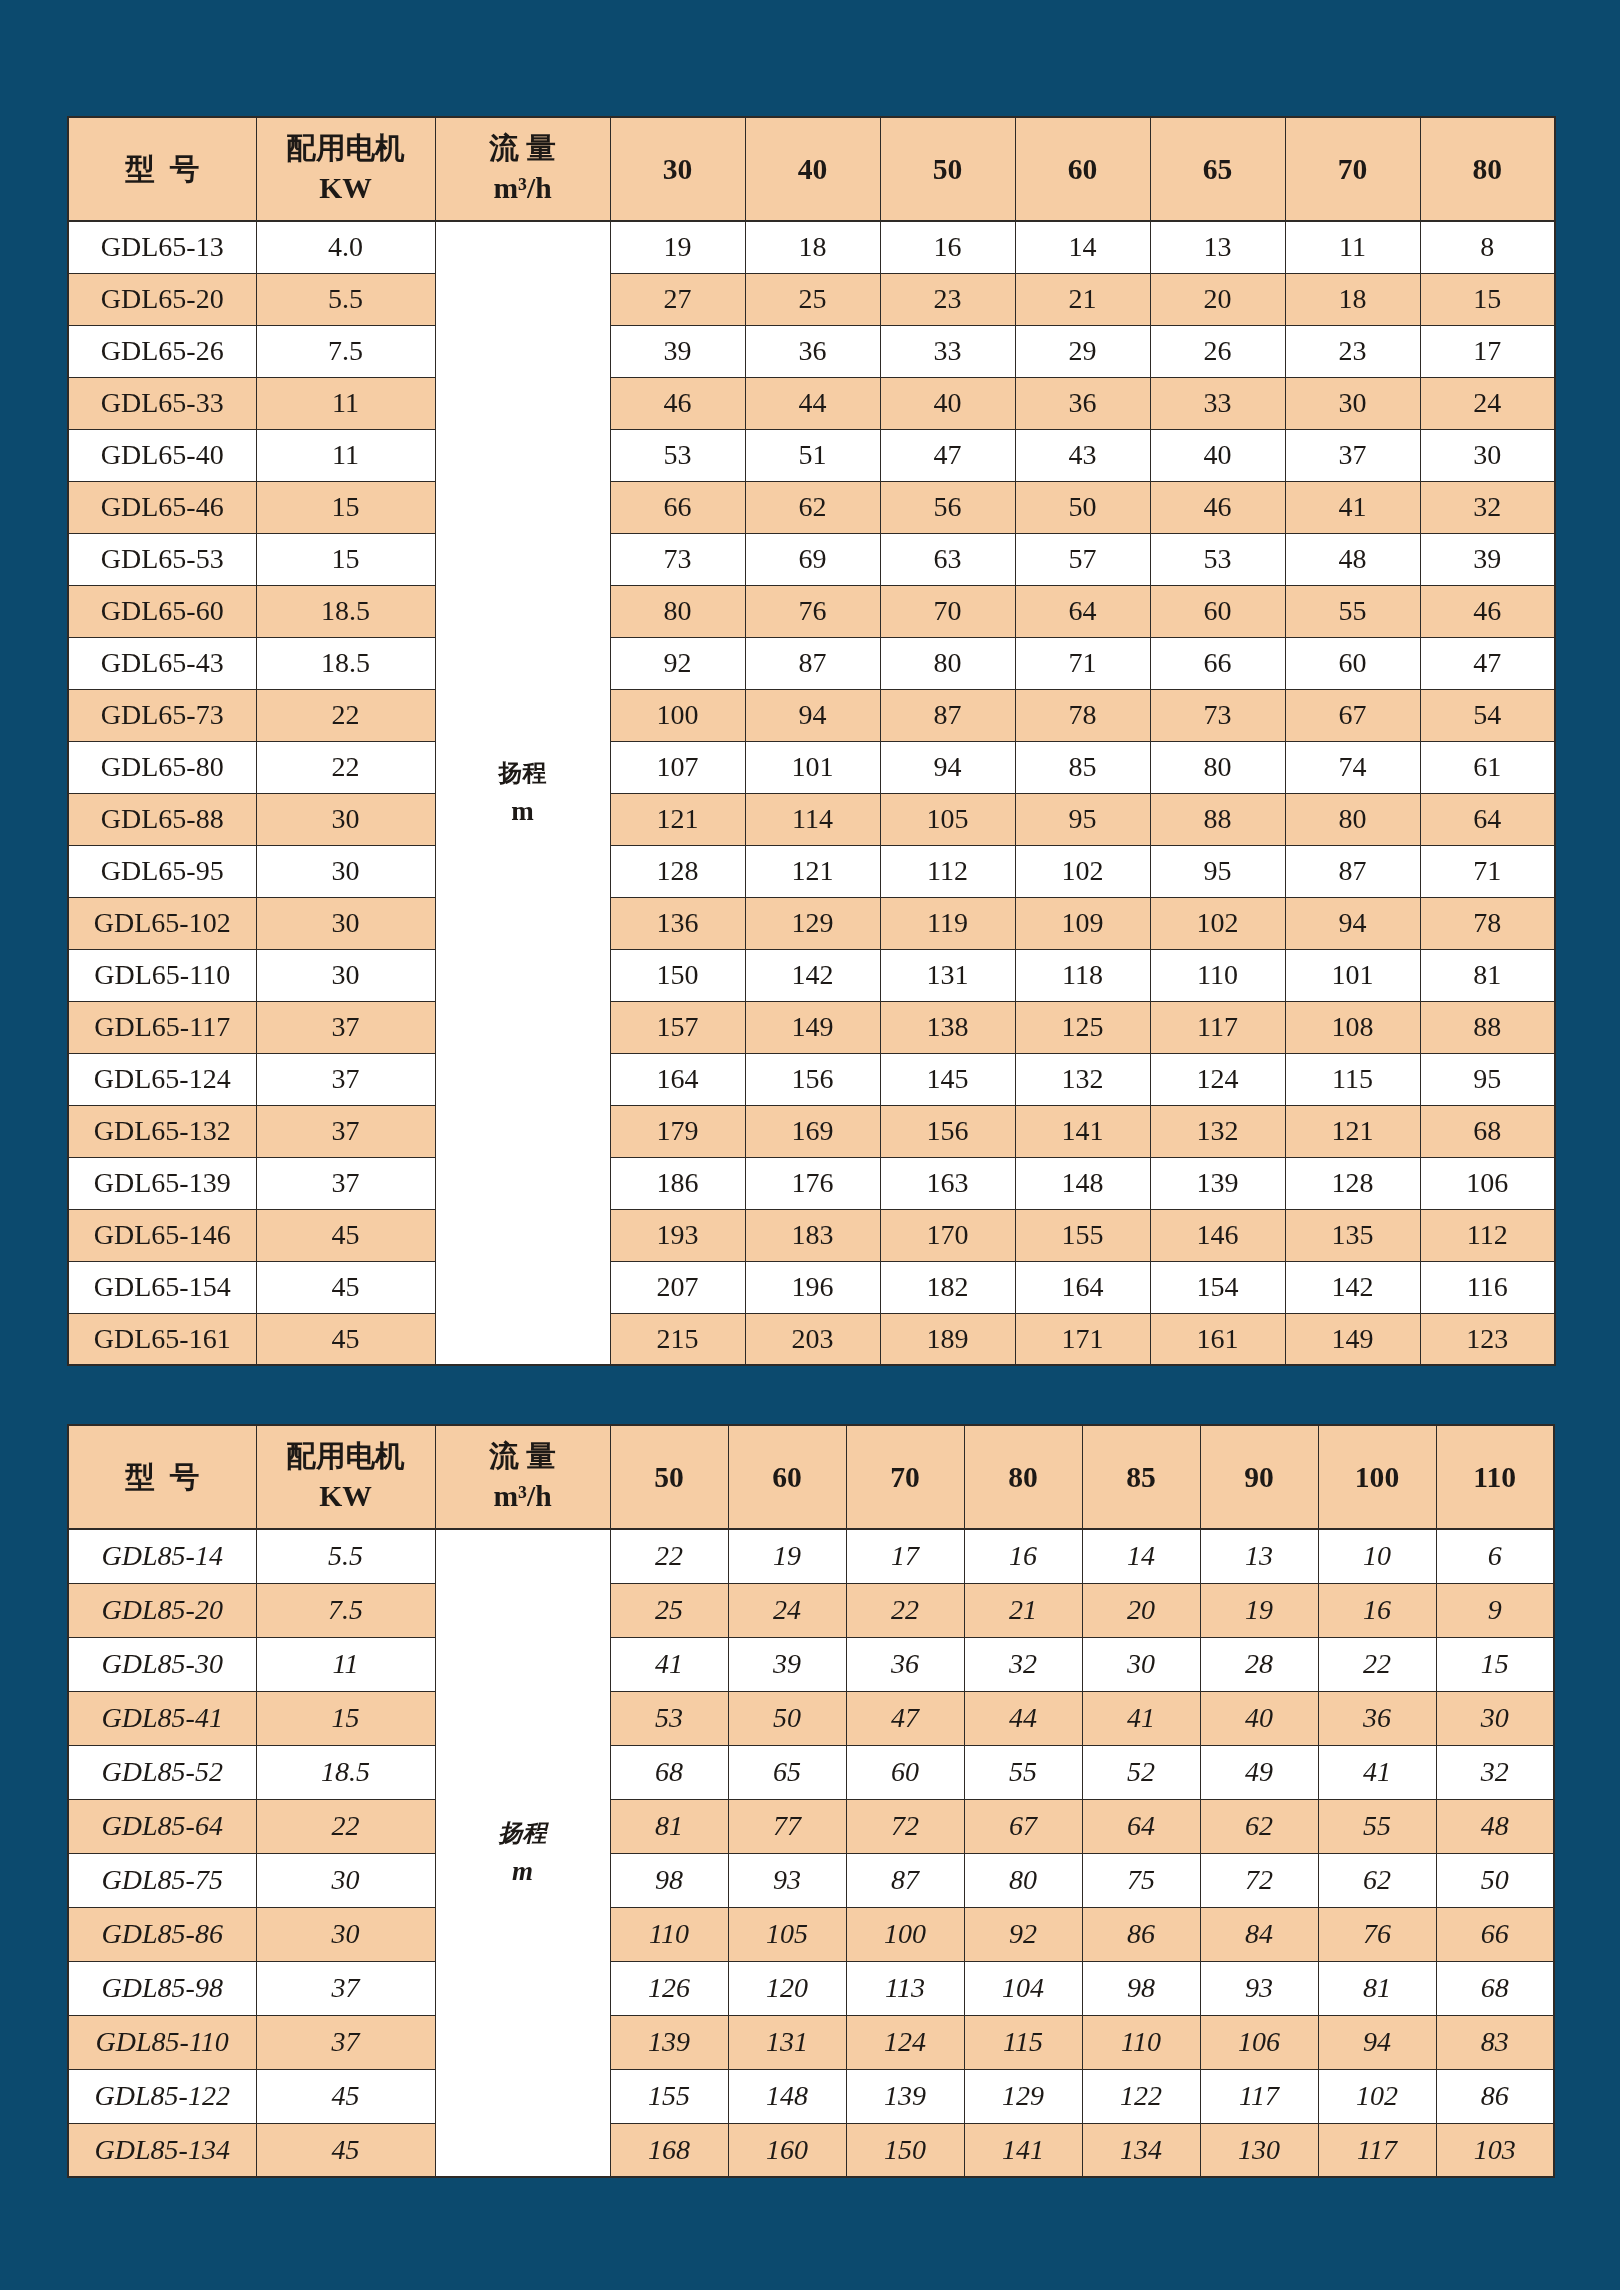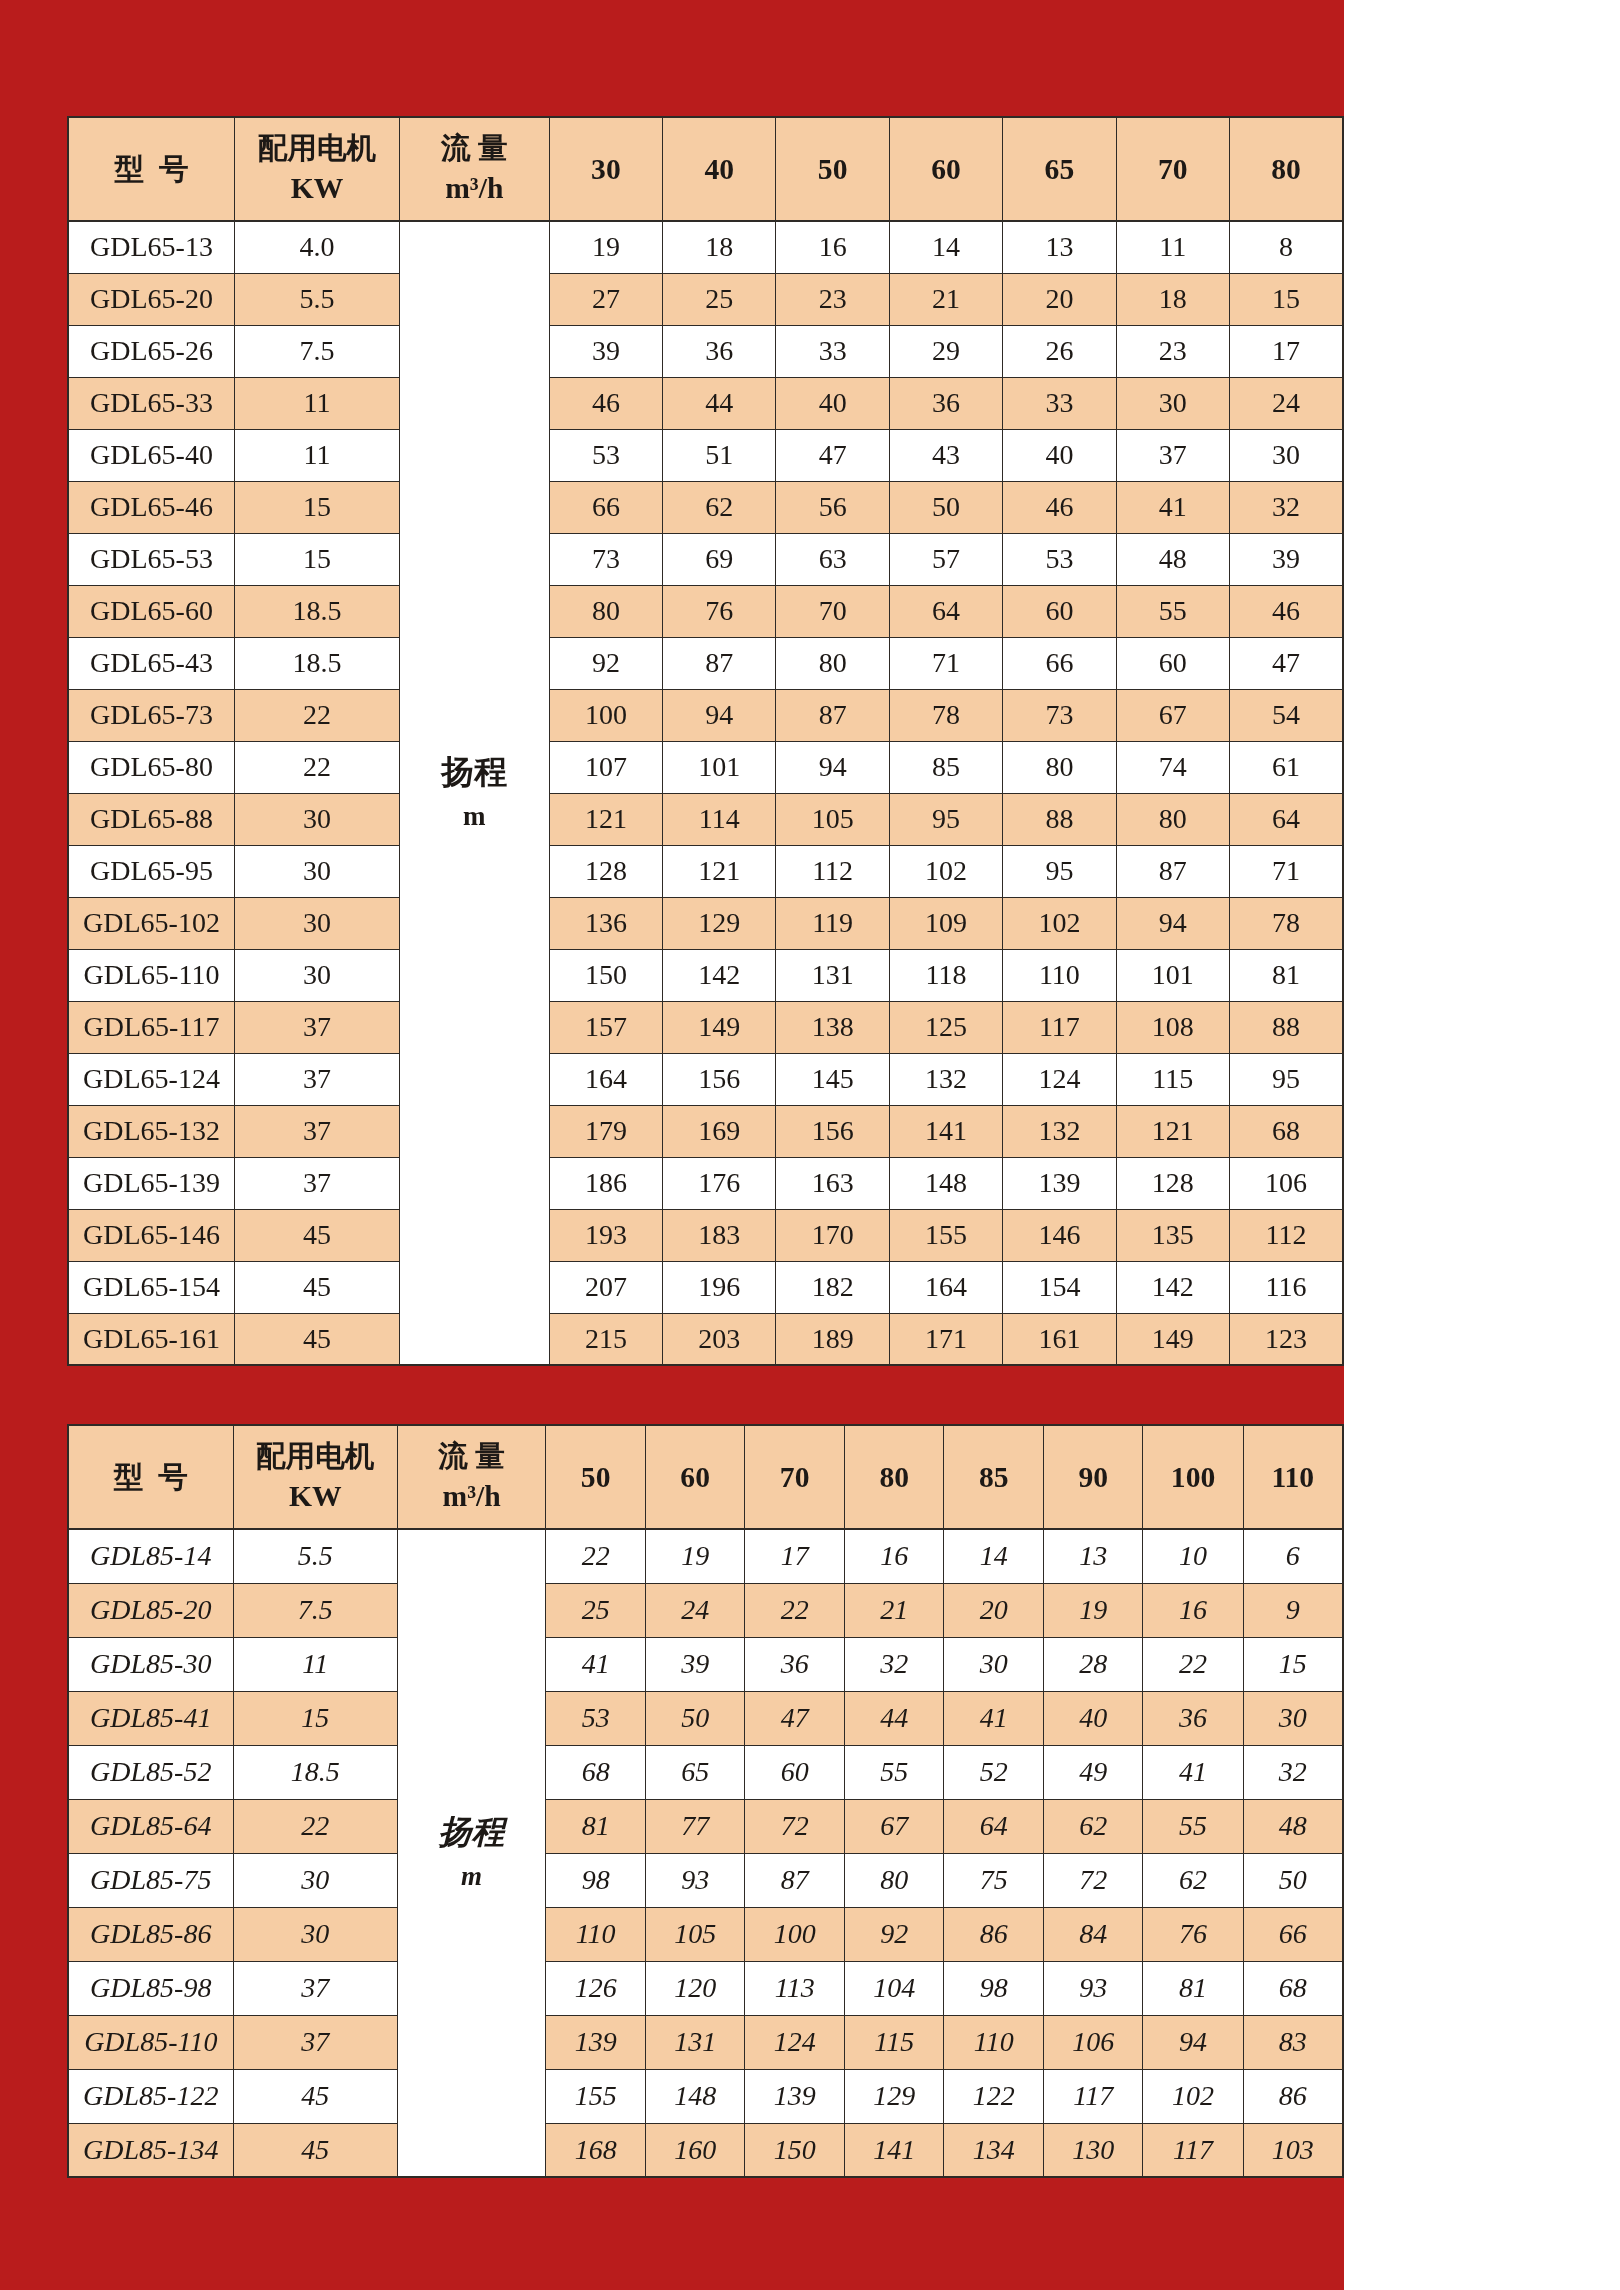--- a/index.html
+++ b/index.html
@@ -1,20 +1,20 @@
 <!DOCTYPE html>
 <html style="font-size:14.3px"><head>
 <meta charset="utf-8">
 <style>
   html,body { margin:0; padding:0; }
   body { background:#ffffff; }
   .page {
     position:relative;
-    width:1344px; height:2291px;
-    background:#b91c1c;
+    width:1620px; height:2291px;
+    background:#0c4a6e;
     font-family:"Liberation Serif","DejaVu Serif",serif;
     color:#1D1916;
     overflow:hidden;
   }
   .tbl-section { position:absolute; left:67px; }
   .tbl-section.first  { top:116px; }
   .tbl-section.second { top:1424px; }
 
   table.pump {
     border-collapse:collapse;
@@ -36,21 +36,21 @@
     white-space:pre;
     border-bottom:2.7px solid #2E2A26;
   }
   table.pump thead .hl { line-height:1.35; white-space:pre; }
   table.pump tbody td { font-size:28px; background:#FFFFFF; }
   table.t1 tbody tr { height:52px; }
   table.t2 tbody tr { height:54px;font-style:italic; }
   table.pump tbody tr.alt td { background:#F6CDA4; }
   table.pump td.lift-cell,
   table.pump tr.alt td.lift-cell { background:#FFFFFF; font-weight:bold; }
-  .lift-cell .lift1 { font-size:33px; line-height:1.2; }
+  .lift-cell .lift1 { font-size:24px; line-height:1.2; }
   .lift-cell .lift2 { font-size:27px; line-height:1.2; margin-top:7.2px; }
 </style>
 </head>
 <body>
 
 <div class="page">
   <section class="tbl-section first">
     <table class="pump t1">
         <colgroup>
           <col style="width:188px">

